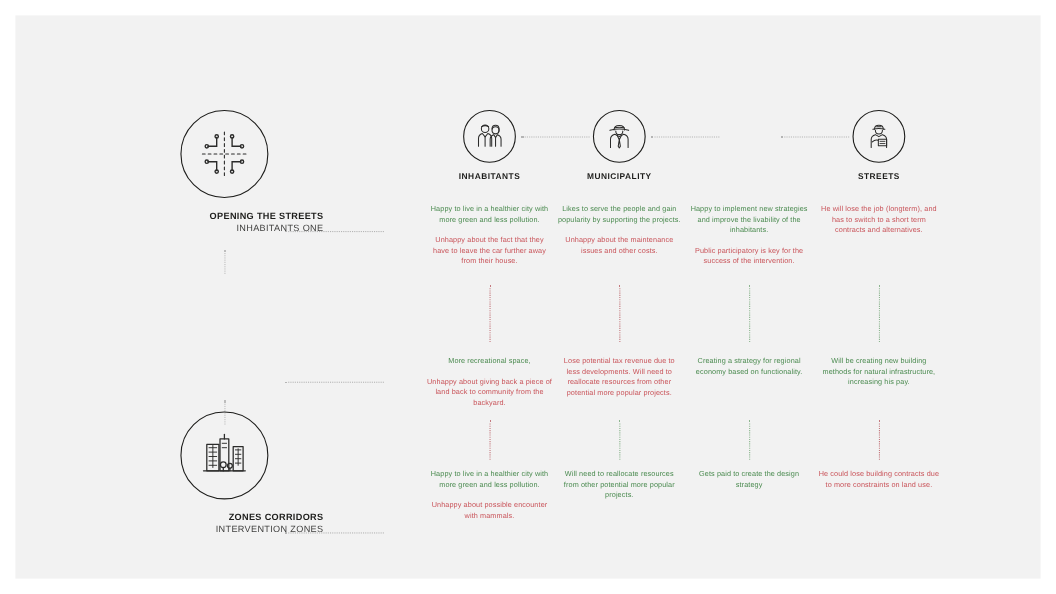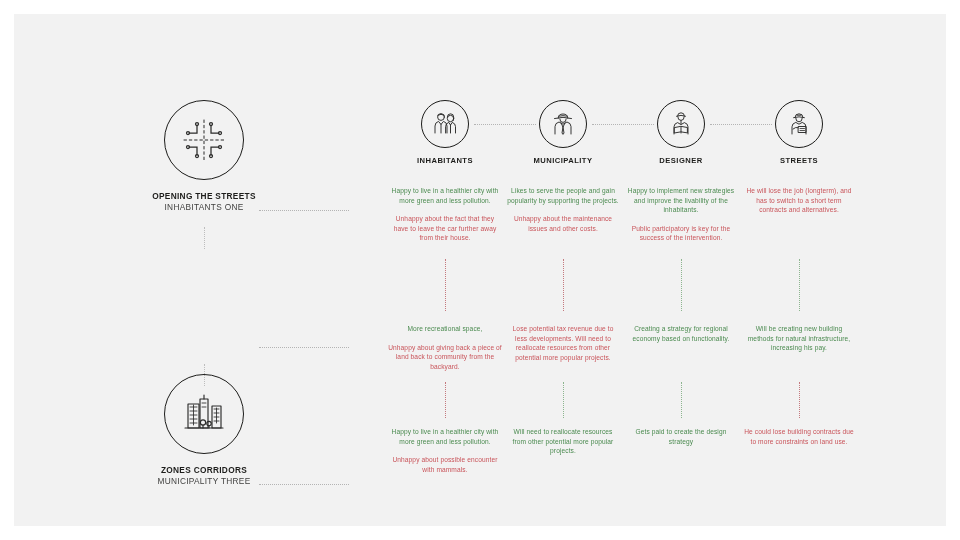--- a/index.html
+++ b/index.html
@@ -27,21 +27,21 @@
     position: absolute;
     left: 0px;
     top: 0px;
     width: 360px;
     height: 512px;
   }
   .intervention {
     position: absolute;
     left: 100px;
     width: 180px;
-    text-align: center;
+    text-align: right;
   }
   .iv-1 { top: 86px; }
   .iv-2 { top: 223px; }
   .iv-3 { top: 360px; }
 
   .circle-ico {
     width: 80px;
     height: 80px;
     border: 1.6px solid #1d1d1b;
     border-radius: 50%;
@@ -232,21 +232,21 @@
             <line x1="23" y1="18" x2="27" y2="18"></line>
           </g>
           <line x1="6" y1="39" x2="44" y2="39"></line>
           <circle cx="24" cy="33.5" r="2.6"></circle>
           <line x1="24" y1="36" x2="24" y2="39"></line>
           <circle cx="30" cy="34.5" r="2.2"></circle>
           <line x1="30" y1="36.5" x2="30" y2="39"></line>
         </svg>
       </div>
       <div class="iv-title">ZONES CORRIDORS</div>
-      <div class="iv-sub">MUNICIPALITY THREE</div>
+      <div class="iv-sub">INTERVENTION ZONES</div>
     </div>
   </div>
 
   <div class="matrix">
 
     <div class="persona-connector pc-0"></div>
     <div class="persona-connector pc-1"></div>
     <div class="persona-connector pc-2"></div>
 
     <div class="col col-0">
@@ -310,34 +310,20 @@
         <p class="note neg">Lose potential tax revenue due to less developments. Will need to reallocate resources from other potential more popular projects.</p>
       </div>
       <div class="cell-vline cvl-b pos"></div>
 
       <div class="cell row-3">
         <p class="note pos">Will need to reallocate resources from other potential more popular projects.</p>
       </div>
     </div>
 
     <div class="col col-2">
-      <div class="persona">
-        <div class="circle-ico">
-          <svg width="30" height="30" viewBox="0 0 30 30" fill="none" stroke="#2b2b2a" stroke-width="0.95" stroke-linecap="round" stroke-linejoin="round">
-            <path d="M10.5 7.2 q4.5 -1.8 9 0"></path>
-            <path d="M11.6 7 q0 -3.2 3.4 -3.2 q3.4 0 3.4 3.2"></path>
-            <path d="M11.8 7.8 q0 3.6 3.2 3.6 q3.2 0 3.2 -3.6"></path>
-            <path d="M15 11.6 v3"></path>
-            <path d="M8 25 v-7.2 q0 -3.2 3.6 -4.2 l3.4 2 l3.4 -2 q3.6 1 3.6 4.2 v7.2"></path>
-            <path d="M8.6 18.5 q6.4 -2.4 12.8 0 l0 5.4 q-6.4 -2.2 -12.8 0 z"></path>
-            <line x1="15" y1="17.8" x2="15" y2="24"></line>
-          </svg>
-        </div>
-        <div class="persona-label">DESIGNER</div>
-      </div>
 
       <div class="cell row-1">
         <p class="note pos">Happy to implement new strategies and improve the livability of the inhabitants.</p>
         <p class="note neg">Public participatory is key for the success of the intervention.</p>
       </div>
       <div class="cell-vline cvl-a pos"></div>
 
       <div class="cell row-2">
         <p class="note pos">Creating a strategy for regional economy based on functionality.</p>
       </div>

